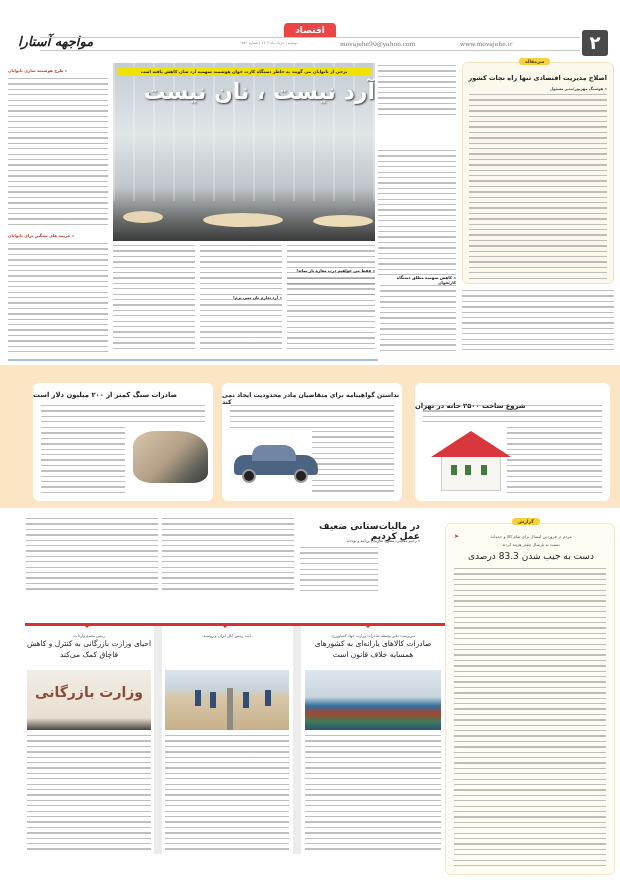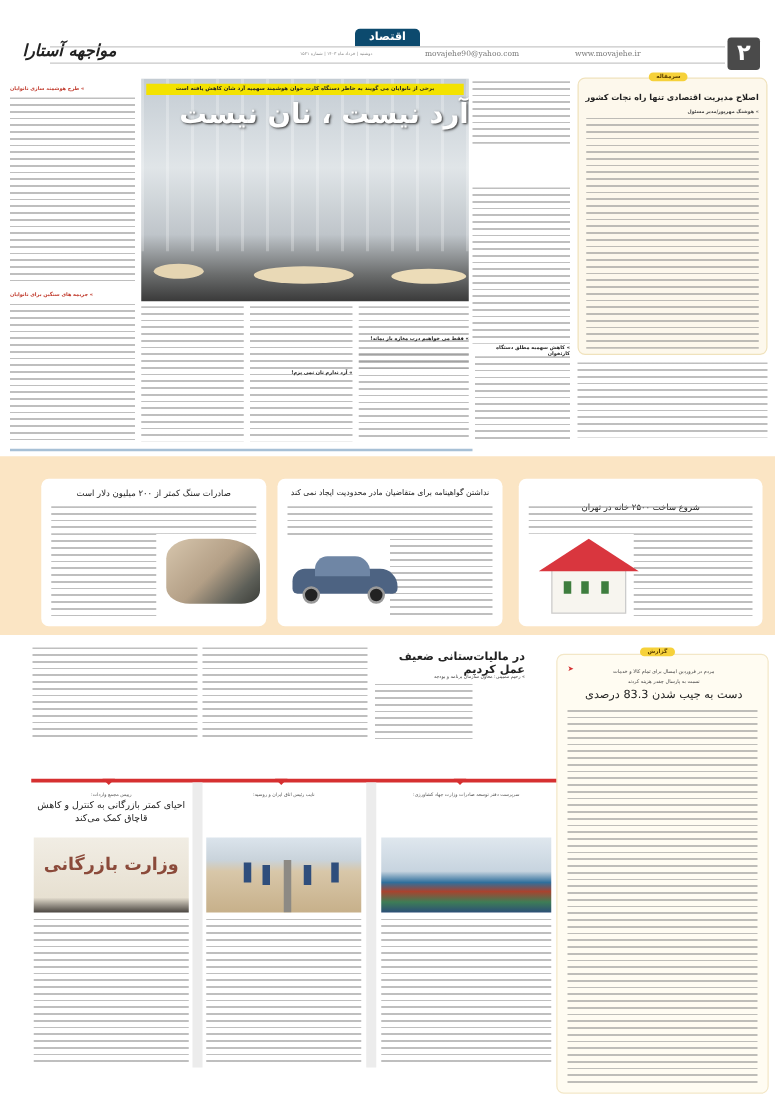--- a/index.html
+++ b/index.html
@@ -2,32 +2,32 @@
 <html lang="fa" dir="rtl"><head>
 <meta charset="utf-8">
 <style>
 *{box-sizing:border-box;margin:0;padding:0}
 html,body{width:620px;height:885px;background:#fff;overflow:hidden}
 body{font-family:"DejaVu Sans",sans-serif;color:#333;position:relative;direction:rtl}
 .abs{position:absolute}
 .filler{background:repeating-linear-gradient(to bottom,#8a8a8a 0,#8a8a8a 1.3px,transparent 1.3px,transparent 5.4px);opacity:.55}
 .hdr-line{position:absolute;left:40px;right:40px;height:1px;background:#c8c8c8}
 .page-num{position:absolute;right:12px;top:30px;width:26px;height:26px;background:#4a4a4a;color:#fff;font-size:18px;font-weight:bold;text-align:center;line-height:26px;border-radius:3px}
-.logo{position:absolute;left:284px;top:23px;width:52px;height:14px;background:#0c4a6e;border-radius:4px 4px 0 0;color:#fff;font-size:9px;font-weight:bold;text-align:center;line-height:14px}
+.logo{position:absolute;left:284px;top:23px;width:52px;height:14px;background:#ef4444;border-radius:4px 4px 0 0;color:#fff;font-size:9px;font-weight:bold;text-align:center;line-height:14px}
 .section-name{position:absolute;left:18px;top:34px;font-size:13px;font-style:italic;font-weight:bold;color:#222}
 .contact{position:absolute;top:40px;font-family:"DejaVu Serif",serif;font-size:6px;color:#777;direction:ltr}
 .dateline{position:absolute;left:240px;top:41px;font-size:3.5px;color:#888}
 .ed-box{position:absolute;left:462px;top:62px;width:152px;height:222px;background:#fdf8ec;border:1px solid #f0e2bc;border-radius:6px}
 .tag{position:absolute;background:#f6d13a;color:#5a3d00;font-size:4.5px;font-weight:bold;border-radius:6px;text-align:center;padding:1px 6px}
 .hl{font-weight:bold;color:#222}
 .redbar{position:absolute;height:3px;background:#d63031}
 .bluebar{position:absolute;height:2px;background:#a7c0d6}
 .orange-band{position:absolute;left:0;top:365px;width:620px;height:143px;background:#fbe5c4}
 .card{position:absolute;background:#fff;border-radius:6px}
-.card h3{font-size:6.8px;font-weight:normal;color:#222;text-align:center}
+.card h3{font-size:6.8px;font-weight:bold;color:#222;text-align:left}
 .photo{position:absolute;overflow:hidden}
 .grey-col{position:absolute;background:#ececec}
 .col-title{font-size:7.5px;color:#222;text-align:center;line-height:11px}
 .kicker{font-size:3.8px;color:#555;text-align:center}
 </style>
 </head>
 <body>
 
 <div>
   <div class="page-num">۲</div>
@@ -124,36 +124,37 @@
 <div class="redbar" style="left:25px;top:623px;width:420px"></div>
 <div class="abs" style="left:82px;top:623px;width:0;height:0;border-left:5px solid transparent;border-right:5px solid transparent;border-top:5px solid #d63031"></div>
 <div class="abs" style="left:220px;top:623px;width:0;height:0;border-left:5px solid transparent;border-right:5px solid transparent;border-top:5px solid #d63031"></div>
 <div class="abs" style="left:363px;top:623px;width:0;height:0;border-left:5px solid transparent;border-right:5px solid transparent;border-top:5px solid #d63031"></div>
 
 <div class="grey-col" style="left:154px;top:626px;width:8px;height:228px"></div>
 <div class="grey-col" style="left:293px;top:626px;width:8px;height:228px"></div>
 
 <div class="abs" style="left:302px;top:633px;width:142px">
   <div class="kicker">سرپرست دفتر توسعه صادرات وزارت جهاد کشاورزی:</div>
+  <div class="col-title">صادرات کالاهای یارانه‌ای به کشورهای همسایه خلاف قانون است</div>
 </div>
 <div class="photo" style="left:305px;top:670px;width:136px;height:60px;background:linear-gradient(to bottom,#dfe7ee 0%,#c7d4df 45%,#2f6f9c 60%,#a8432f 72%,#3e7d56 86%,#2c4f77 100%)"></div>
 <div class="abs filler" style="left:305px;top:735px;width:136px;height:115px"></div>
 
 <div class="abs" style="left:163px;top:633px;width:128px">
   <div class="kicker">نایب رئیس اتاق ایران و روسیه:</div>
 </div>
 <div class="photo" style="left:165px;top:670px;width:124px;height:60px;background:linear-gradient(to bottom,#dbe4ec 0%,#c9d3db 30%,#d8c7a9 45%,#c7b08a 100%)">
   <div class="abs" style="left:62px;top:18px;width:6px;height:42px;background:#8d8a84"></div>
   <div class="abs" style="left:30px;top:20px;width:6px;height:16px;background:#2f4e7c"></div>
   <div class="abs" style="left:45px;top:22px;width:6px;height:16px;background:#2f4e7c"></div>
   <div class="abs" style="left:78px;top:22px;width:6px;height:16px;background:#2f4e7c"></div>
   <div class="abs" style="left:100px;top:20px;width:6px;height:16px;background:#2f4e7c"></div>
 </div>
 <div class="abs filler" style="left:165px;top:735px;width:124px;height:115px"></div>
 
 <div class="abs" style="left:25px;top:633px;width:128px">
   <div class="kicker">رییس مجمع واردات:</div>
-  <div class="col-title">احیای کمتر بازرگانی به کنترل و کاهش قاچاق کمک می‌کند</div>
+  <div class="col-title">احیای وزارت بازرگانی به کنترل و کاهش قاچاق کمک می‌کند</div>
 </div>
 <div class="photo" style="left:27px;top:670px;width:124px;height:60px;background:linear-gradient(to bottom,#f1ede4 0%,#e7e0d1 80%,#4a4540 100%)">
   <div class="abs" style="left:8px;top:14px;right:8px;font-size:14px;color:#8b4a3a;font-weight:bold;text-align:left">وزارت بازرگانی</div>
 </div>
 <div class="abs filler" style="left:27px;top:735px;width:124px;height:115px"></div>
 
 </body></html>

